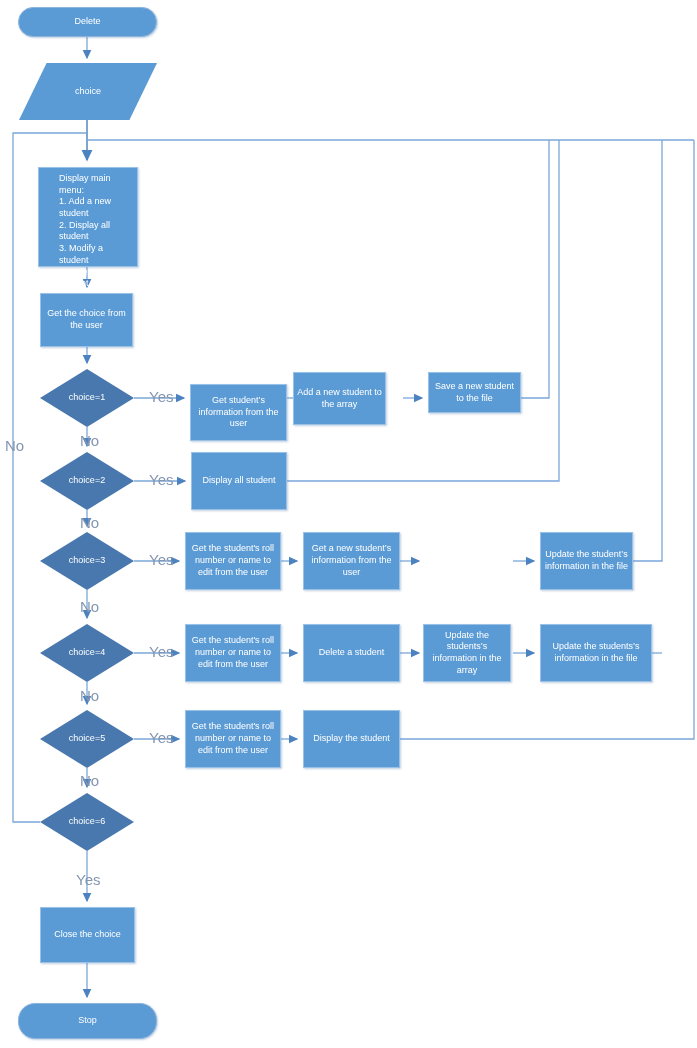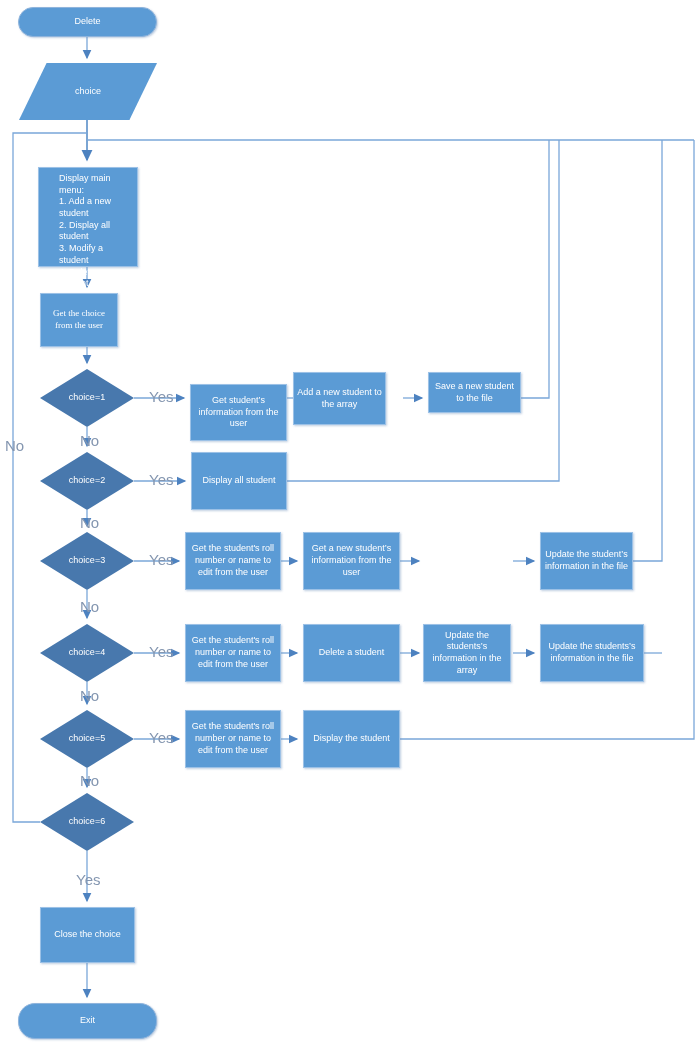--- a/index.html
+++ b/index.html
@@ -95,21 +95,21 @@
   <div class="node para" style="left:19px;top:63px;width:138px;height:57px;">choice</div>
 
   <div class="node box menu-text" style="left:38px;top:167px;width:100px;height:100px;">Display main menu:
 1. Add a new student
 2. Display all student
 3. Modify a student
 4. Delete a student
 5. Search a student
 6. Exit</div>
 
-  <div class="node box" style="left:40px;top:293px;width:78px;height:54px;font-family:Liberation Serif, serif;">Get the choice from the user</div>
+  <div class="node box" style="left:40px;top:293px;width:93px;height:54px;">Get the choice from the user</div>
 
   <div class="node diamond" style="left:40px;top:369px;width:94px;height:58px;">choice=1</div>
   <div class="node diamond" style="left:40px;top:452px;width:94px;height:58px;">choice=2</div>
   <div class="node diamond" style="left:40px;top:532px;width:94px;height:58px;">choice=3</div>
   <div class="node diamond" style="left:40px;top:624px;width:94px;height:58px;">choice=4</div>
   <div class="node diamond" style="left:40px;top:710px;width:94px;height:58px;">choice=5</div>
   <div class="node diamond" style="left:40px;top:793px;width:94px;height:58px;">choice=6</div>
 
   <div class="node box" style="left:190px;top:370px;width:97px;height:57px;margin-top:14px;">Get student’s information from the user</div>
   <div class="node box" style="left:293px;top:372px;width:93px;height:53px;">Add a new student to the array</div>
@@ -117,28 +117,28 @@
 
   <div class="node box" style="left:191px;top:452px;width:96px;height:58px;">Display all student</div>
 
   <div class="node box" style="left:185px;top:532px;width:96px;height:58px;">Get the student's roll number or name to edit from the user</div>
   <div class="node box" style="left:303px;top:532px;width:97px;height:58px;">Get a new student’s information from the user</div>
   <div class="node box" style="left:540px;top:532px;width:93px;height:58px;">Update the student’s information in the file</div>
 
   <div class="node box" style="left:185px;top:624px;width:96px;height:58px;">Get the student's roll number or name to edit from the user</div>
   <div class="node box" style="left:303px;top:624px;width:97px;height:58px;">Delete a student</div>
   <div class="node box" style="left:423px;top:624px;width:88px;height:58px;text-align:center;">Update the students’s information in the array</div>
-  <div class="node box" style="left:540px;top:624px;width:104px;height:58px;">Update the students’s information in the file</div>
+  <div class="node box" style="left:540px;top:624px;width:112px;height:58px;">Update the students’s information in the file</div>
 
   <div class="node box" style="left:185px;top:710px;width:96px;height:58px;">Get the student's roll number or name to edit from the user</div>
   <div class="node box" style="left:303px;top:710px;width:97px;height:58px;">Display the student</div>
 
   <div class="node box" style="left:40px;top:907px;width:95px;height:56px;">Close the choice</div>
 
-  <div class="node terminal" style="left:18px;top:1003px;width:139px;height:36px;">Exit</div>
+  <div class="node terminal" style="left:18px;top:1003px;width:139px;height:36px;">Stop</div>
 
   <div class="edge-label" style="left:149px;top:389px;">Yes</div>
   <div class="edge-label" style="left:149px;top:472px;">Yes</div>
   <div class="edge-label" style="left:149px;top:552px;">Yes</div>
   <div class="edge-label" style="left:149px;top:644px;">Yes</div>
   <div class="edge-label" style="left:149px;top:730px;">Yes</div>
   <div class="edge-label" style="left:76px;top:872px;">Yes</div>
 
   <div class="edge-label" style="left:80px;top:433px;">No</div>
   <div class="edge-label" style="left:80px;top:515px;">No</div>

